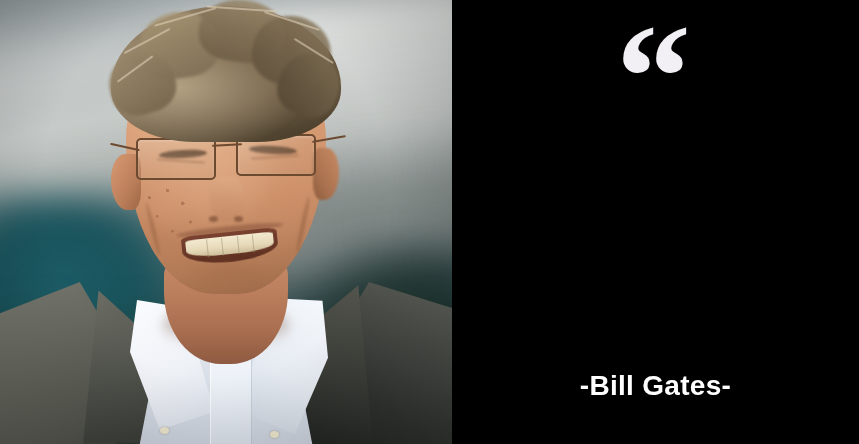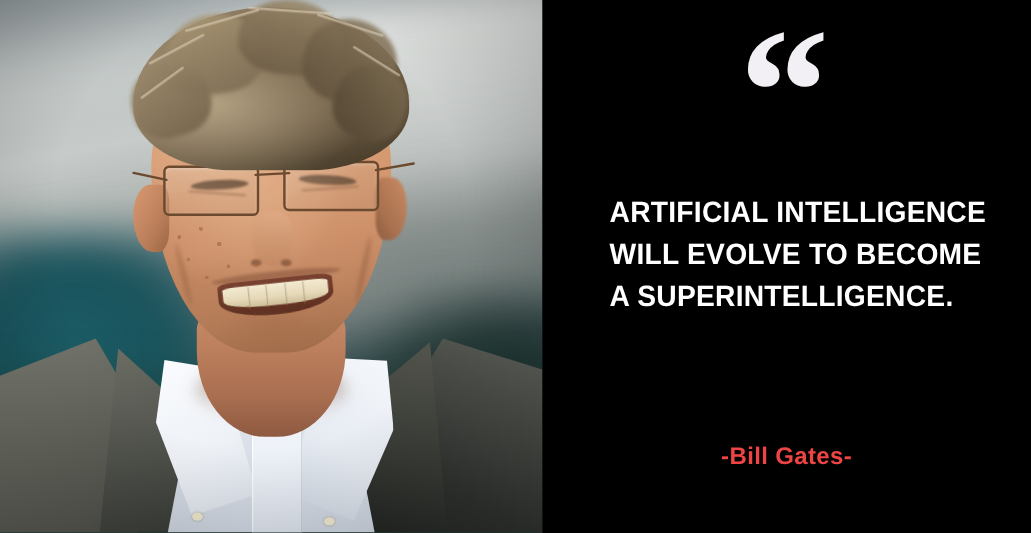--- a/index.html
+++ b/index.html
@@ -526,23 +526,23 @@
     transform: scaleX(.96);
     transform-origin: left center;
   }
   .attribution {
     position: absolute;
     left: 0; right: 0;
     top: 370px;
     text-align: center;
     font-family: "Liberation Sans", sans-serif;
     font-weight: 700;
-    font-size: 20px;
+    font-size: 28px;
     letter-spacing: .3px;
-    color: #ef4444;
+    color: #ffffff;
   }
 </style>
 </head>
 <body>
 
 <div class="card">
 
   <div class="photo-pane">
     <div class="bg-base"></div>
     <div class="bg-band-a"></div>
@@ -628,22 +628,17 @@
       </div>
     </div>
 
     <div class="photo-vignette"></div>
   </div>
 
   <div class="quote-pane">
 
     <div class="quote-mark">“</div>
 
-    <div class="quote-lines">
-      <div class="qline">ARTIFICIAL INTELLIGENCE</div>
-      <div class="qline">WILL EVOLVE TO BECOME</div>
-      <div class="qline">A SUPERINTELLIGENCE.</div>
-    </div>
 
     <div class="attribution">-Bill Gates-</div>
   </div>
 
 </div>
 
 </body></html>

